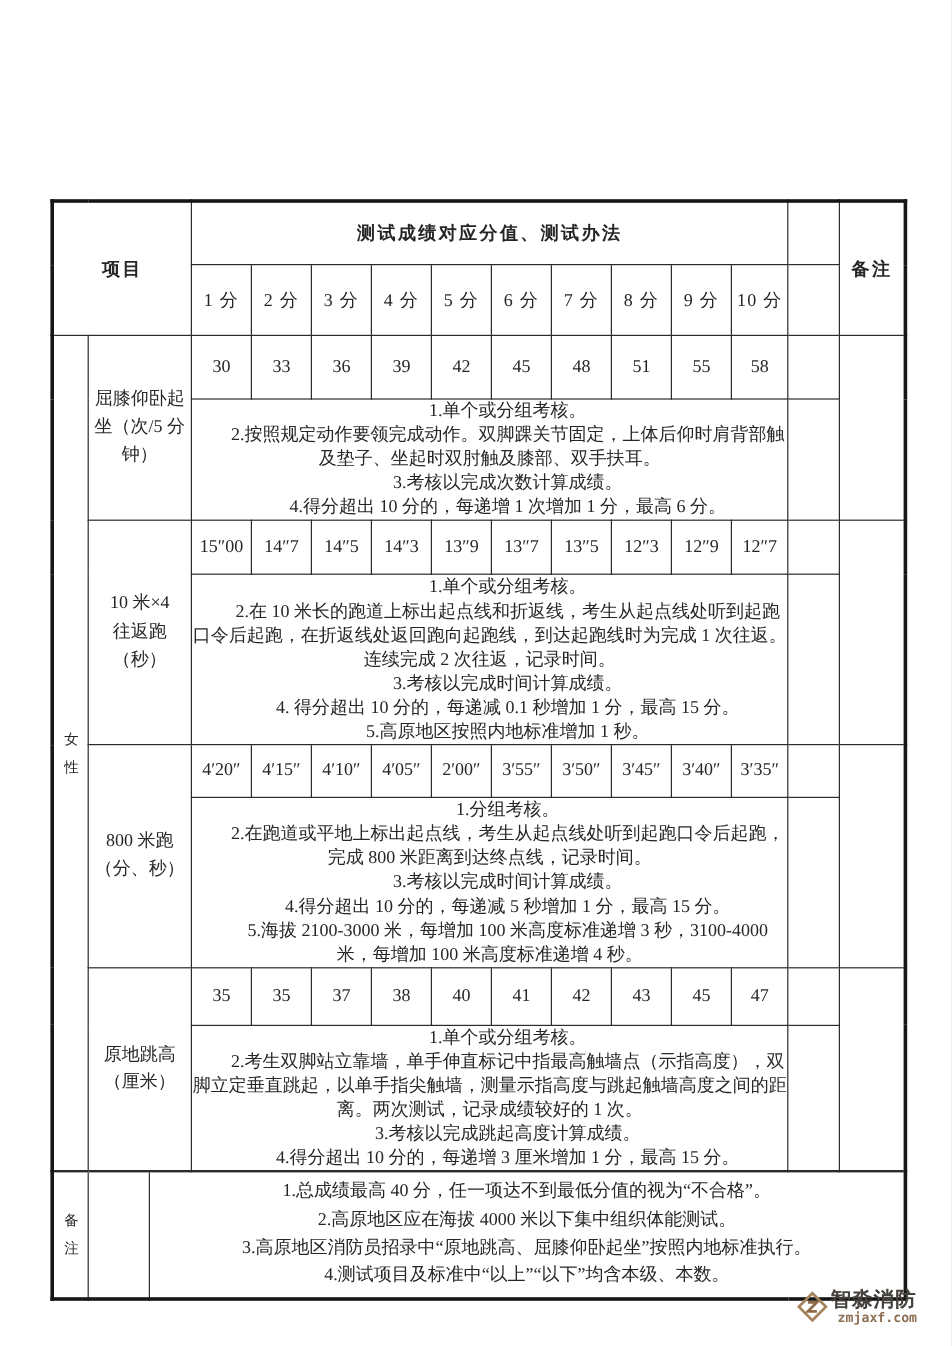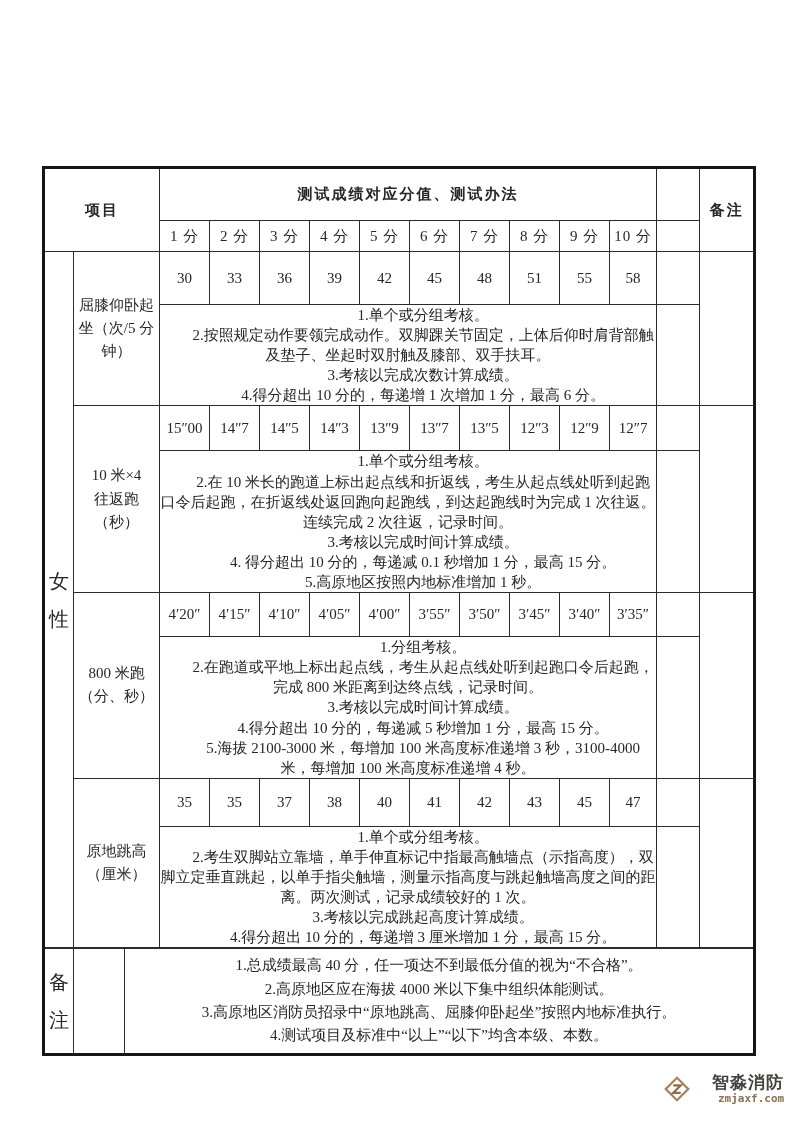--- a/index.html
+++ b/index.html
@@ -7,30 +7,30 @@
         font-family:"Liberation Serif","DejaVu Serif",serif;color:#262626;overflow:hidden;}
   table.std{position:absolute;left:42px;top:166px;width:711px;
         border-collapse:collapse;table-layout:fixed;border:3px solid #161616;}
   table.std td{border:1px solid #2b2b2b;padding:0;text-align:center;vertical-align:middle;
         font-size:15px;overflow:hidden;}
   .hd{font-weight:bold;letter-spacing:2px;font-size:15.5px;}
   .score-col{font-size:14.5px;letter-spacing:1px;}
   .val{font-size:15px;}
   .pname{font-size:14.5px;line-height:1.55;}
   .pname div{white-space:pre-line;}
-  .vert{width:1.1em;margin:0 auto;line-height:1.9;font-size:20px;letter-spacing:0;}
+  .vert{width:1.1em;margin:0 auto;line-height:1.9;font-size:12px;letter-spacing:0;text-align:right;}
   .method{text-align:left;vertical-align:top;padding:5px 9px 2px 9px;
         font-size:13.6px;line-height:1.34;}
   .method p{margin:0;text-indent:2em;}
   .notes{text-align:left;vertical-align:middle;padding:4px 8px 4px 32px;
         font-size:14px;line-height:1.56;}
   .notes p{margin:0;}
   tr.sep td{border-top-width:2px;}
   
-  .wm{position:absolute;left:662px;top:1074px;display:flex;align-items:flex-start;gap:20px;}
+  .wm{position:absolute;left:662px;top:1074px;display:flex;align-items:flex-start;gap:0;}
   .wm-texts{display:flex;flex-direction:column;line-height:1.1;}
   .wm-brand{font-family:"Liberation Sans","DejaVu Sans",sans-serif;font-weight:bold;
         font-size:17px;color:#45423e;letter-spacing:1px;}
   .wm-site{font-family:"DejaVu Sans Mono","Liberation Mono",monospace;font-weight:bold;
         font-size:11px;color:#8c7054;margin-left:6px;text-align:right;}
 </style>
 </head>
 <body>
 
 <div class="page">
@@ -53,21 +53,21 @@
         <col style="width:55px">
     </colgroup>
 
     <tbody>
         <tr style="height:53px">
       <td colspan="3" rowspan="2" class="hd">项目</td>
       <td colspan="10" class="hd">测试成绩对应分值、测试办法</td>
       <td></td>
       <td rowspan="2" class="hd">备注</td>
     </tr>
-    <tr style="height:31px">
+    <tr style="height:59px">
       <td class="score-col">1 分</td>
       <td class="score-col">2 分</td>
       <td class="score-col">3 分</td>
       <td class="score-col">4 分</td>
       <td class="score-col">5 分</td>
       <td class="score-col">6 分</td>
       <td class="score-col">7 分</td>
       <td class="score-col">8 分</td>
       <td class="score-col">9 分</td>
       <td class="score-col">10 分</td>
@@ -138,21 +138,21 @@
 
     <tr style="height:44px">
       <td colspan="2" rowspan="2" class="pname">
             <div>800 米跑
 （分、秒）</div>
           </td>
       <td class="val">4′20″</td>
       <td class="val">4′15″</td>
       <td class="val">4′10″</td>
       <td class="val">4′05″</td>
-      <td class="val">4′00″</td>
+      <td class="val">2′00″</td>
       <td class="val">3′55″</td>
       <td class="val">3′50″</td>
       <td class="val">3′45″</td>
       <td class="val">3′40″</td>
       <td class="val">3′35″</td>
       <td></td>
       <td rowspan="2"></td>
     </tr>
     <tr style="height:130px">
       <td colspan="10" class="method">

